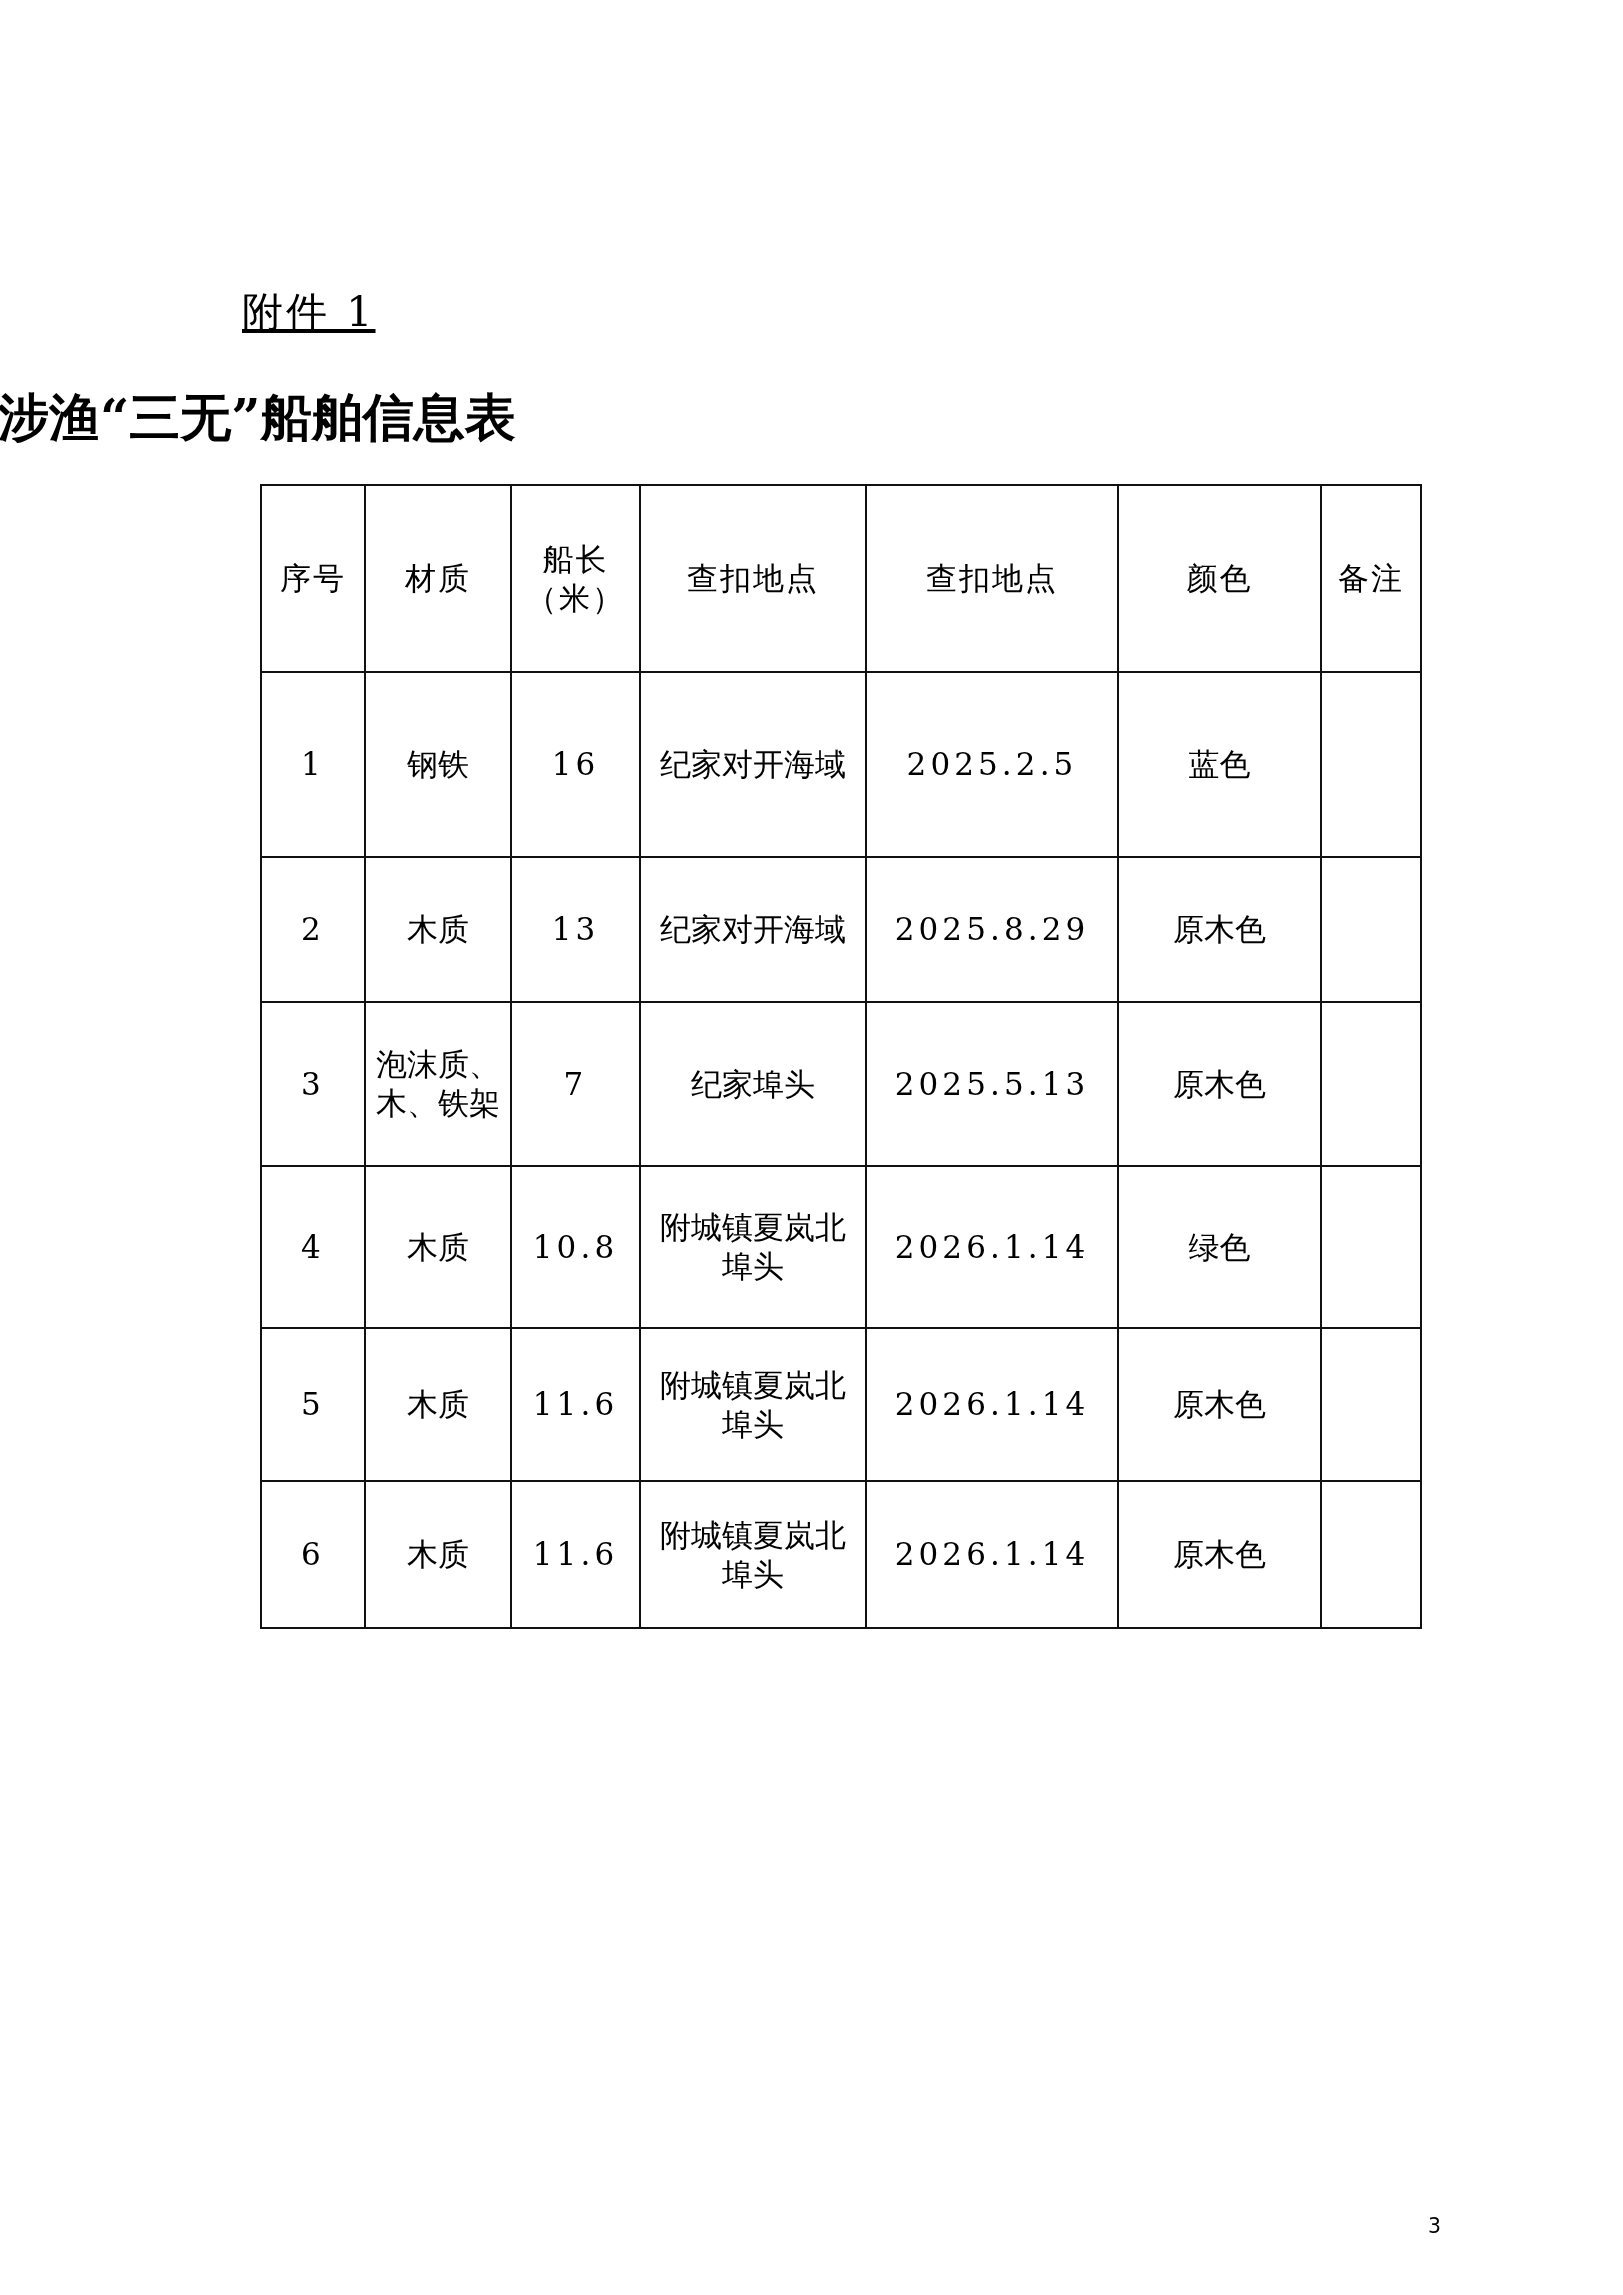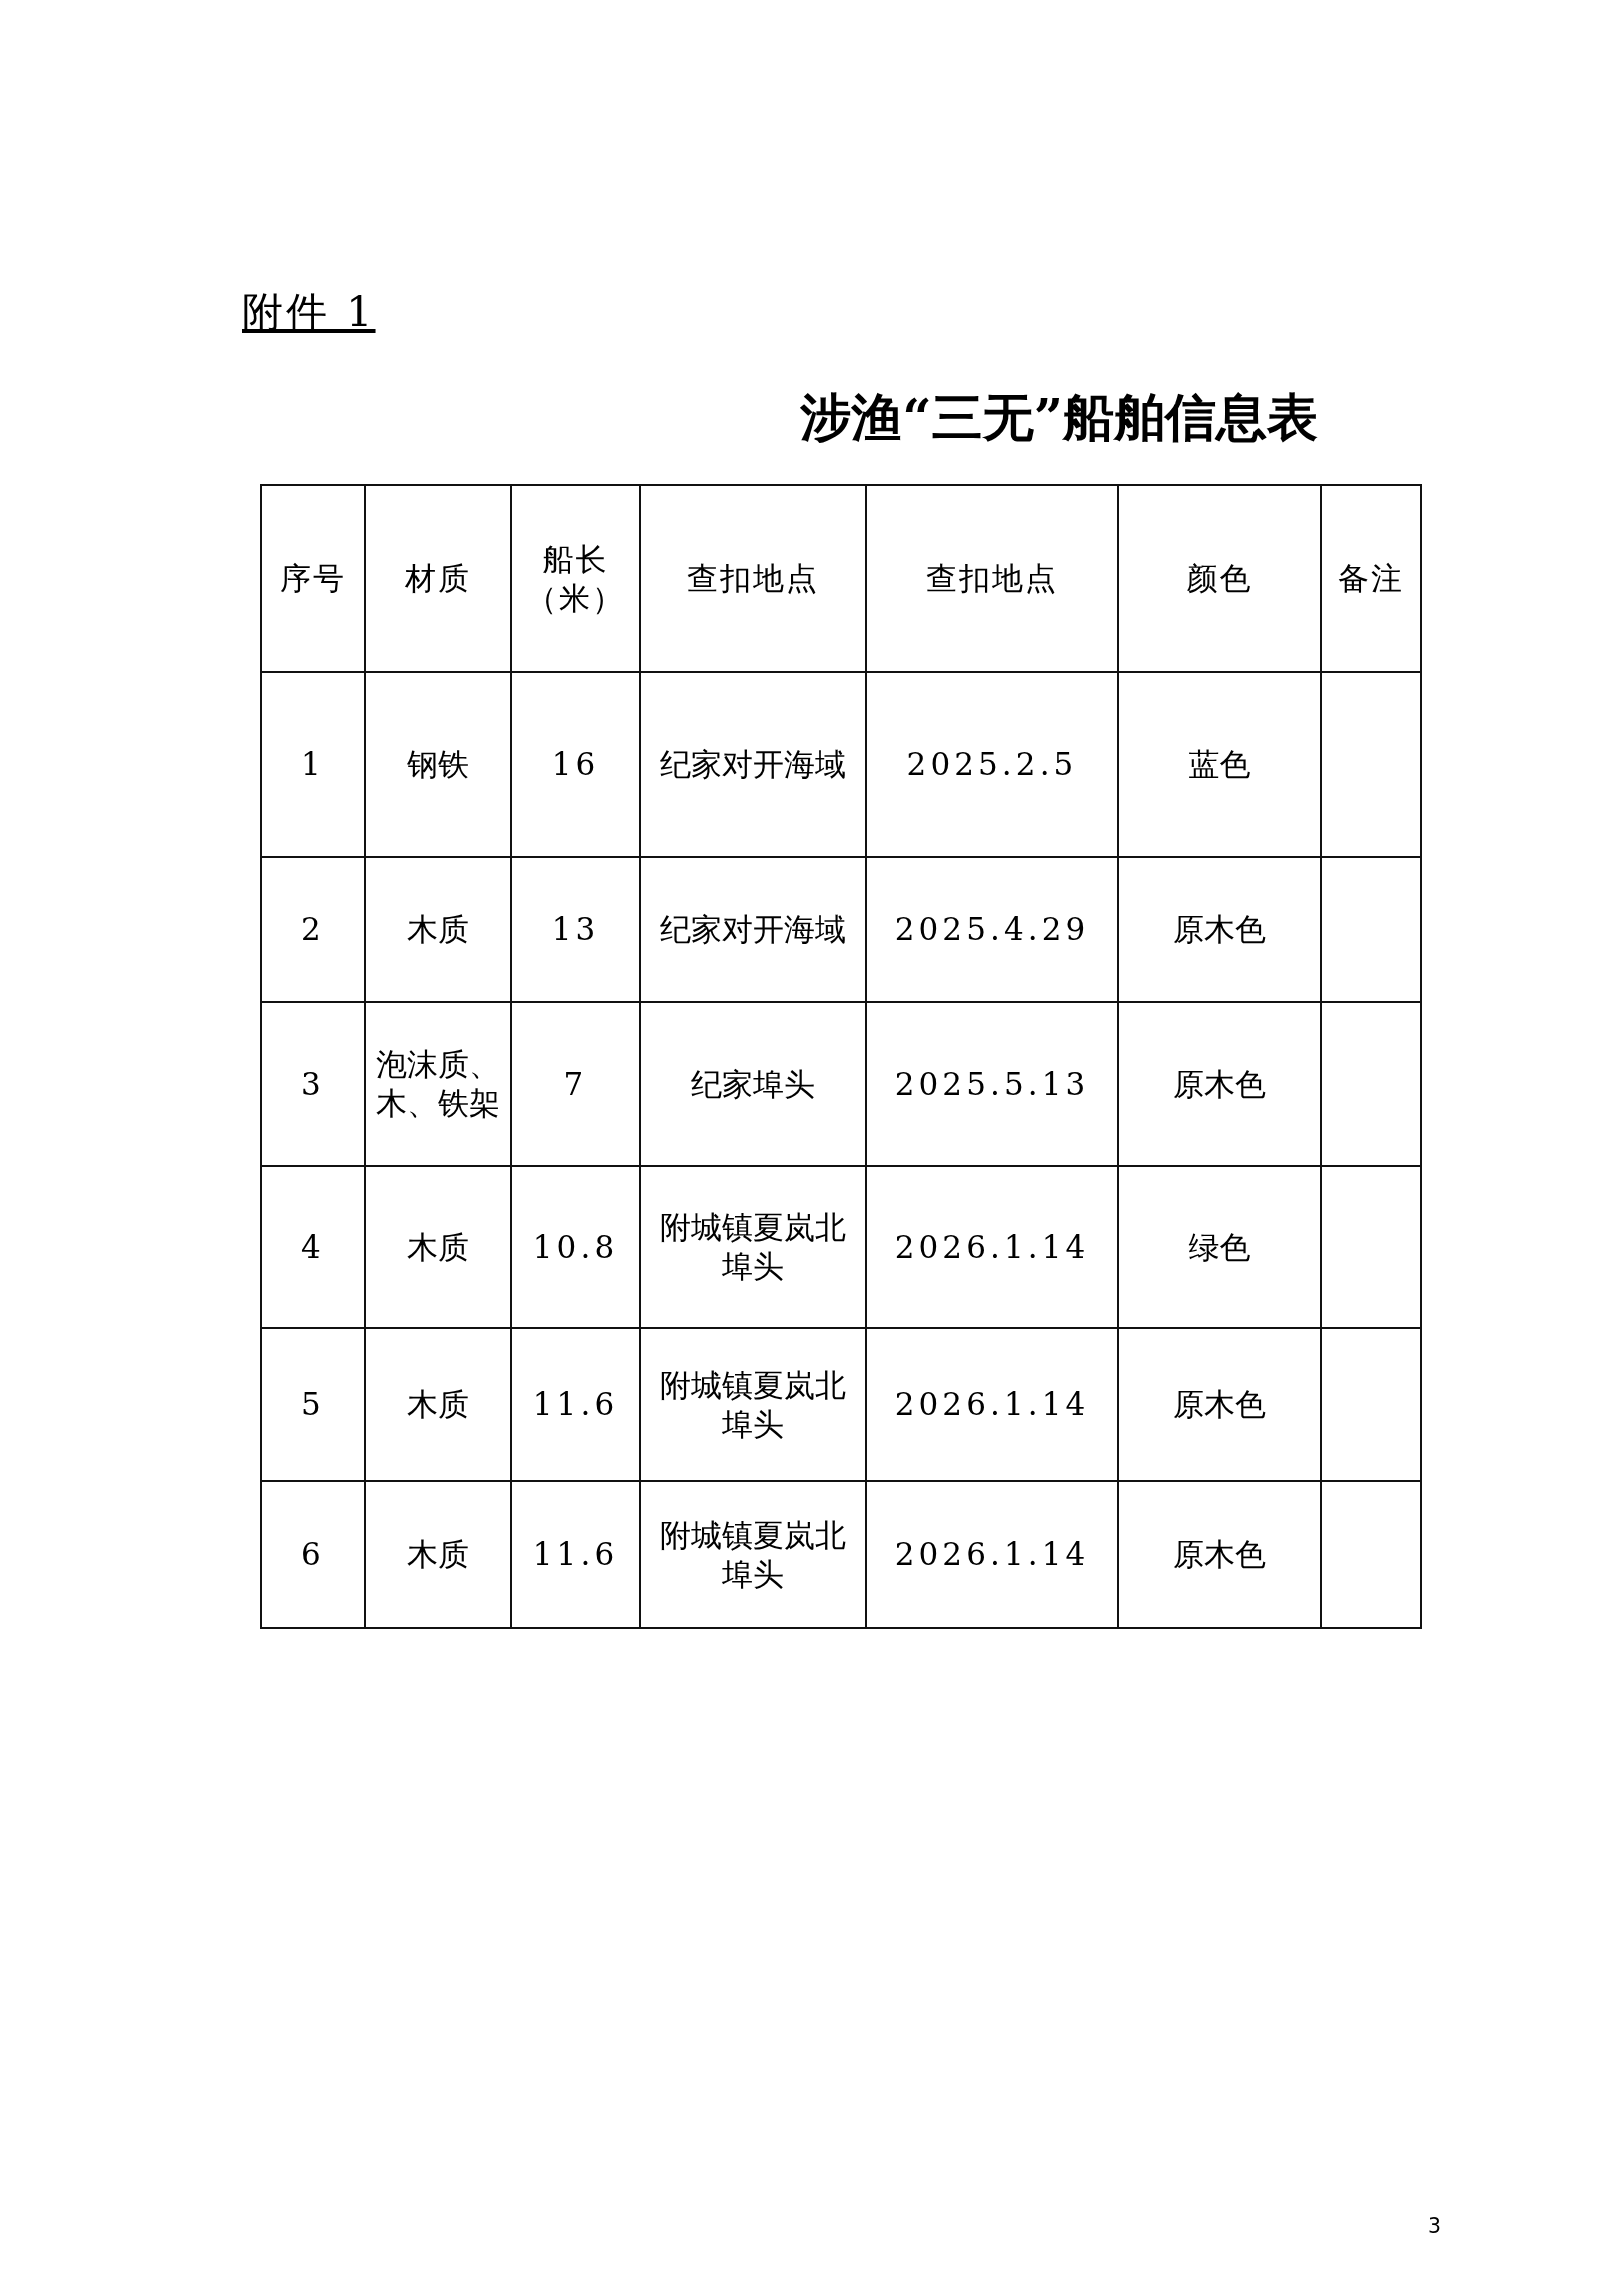--- a/index.html
+++ b/index.html
@@ -24,21 +24,21 @@
       letter-spacing: 3.1px;
       white-space: nowrap;
       font-family: "DejaVu Serif", "Liberation Serif", serif;
       text-decoration: underline;
     }
     .doc-title {
       position: absolute;
       left: 0;
       width: 1320px;
       top: 384px;
-      text-align: right;
+      text-align: left;
       font-size: 51px;
       line-height: 66px;
       font-weight: bold;
       white-space: nowrap;
       font-family: "DejaVu Serif", "Liberation Serif", serif;
     }
     .doc-title span { display: inline-block; transform: translateX(-2px); }
 
     table.vessel-table {
       position: absolute;
@@ -127,21 +127,21 @@
 
     <tr style="height:145px">
       <td class="num">2</td>
       <td>
         <span class="multiline">木质</span>
       </td>
       <td class="num">13</td>
       <td>
         <span class="multiline">纪家对开海域</span>
       </td>
-      <td class="num">2025.4.29</td>
+      <td class="num">2025.8.29</td>
       <td>原木色</td>
       <td></td>
     </tr>
 
     <tr style="height:164px">
       <td class="num">3</td>
       <td>
         <span class="multiline">泡沫质、</span>
         <span class="multiline">木、铁架</span>
       </td>

